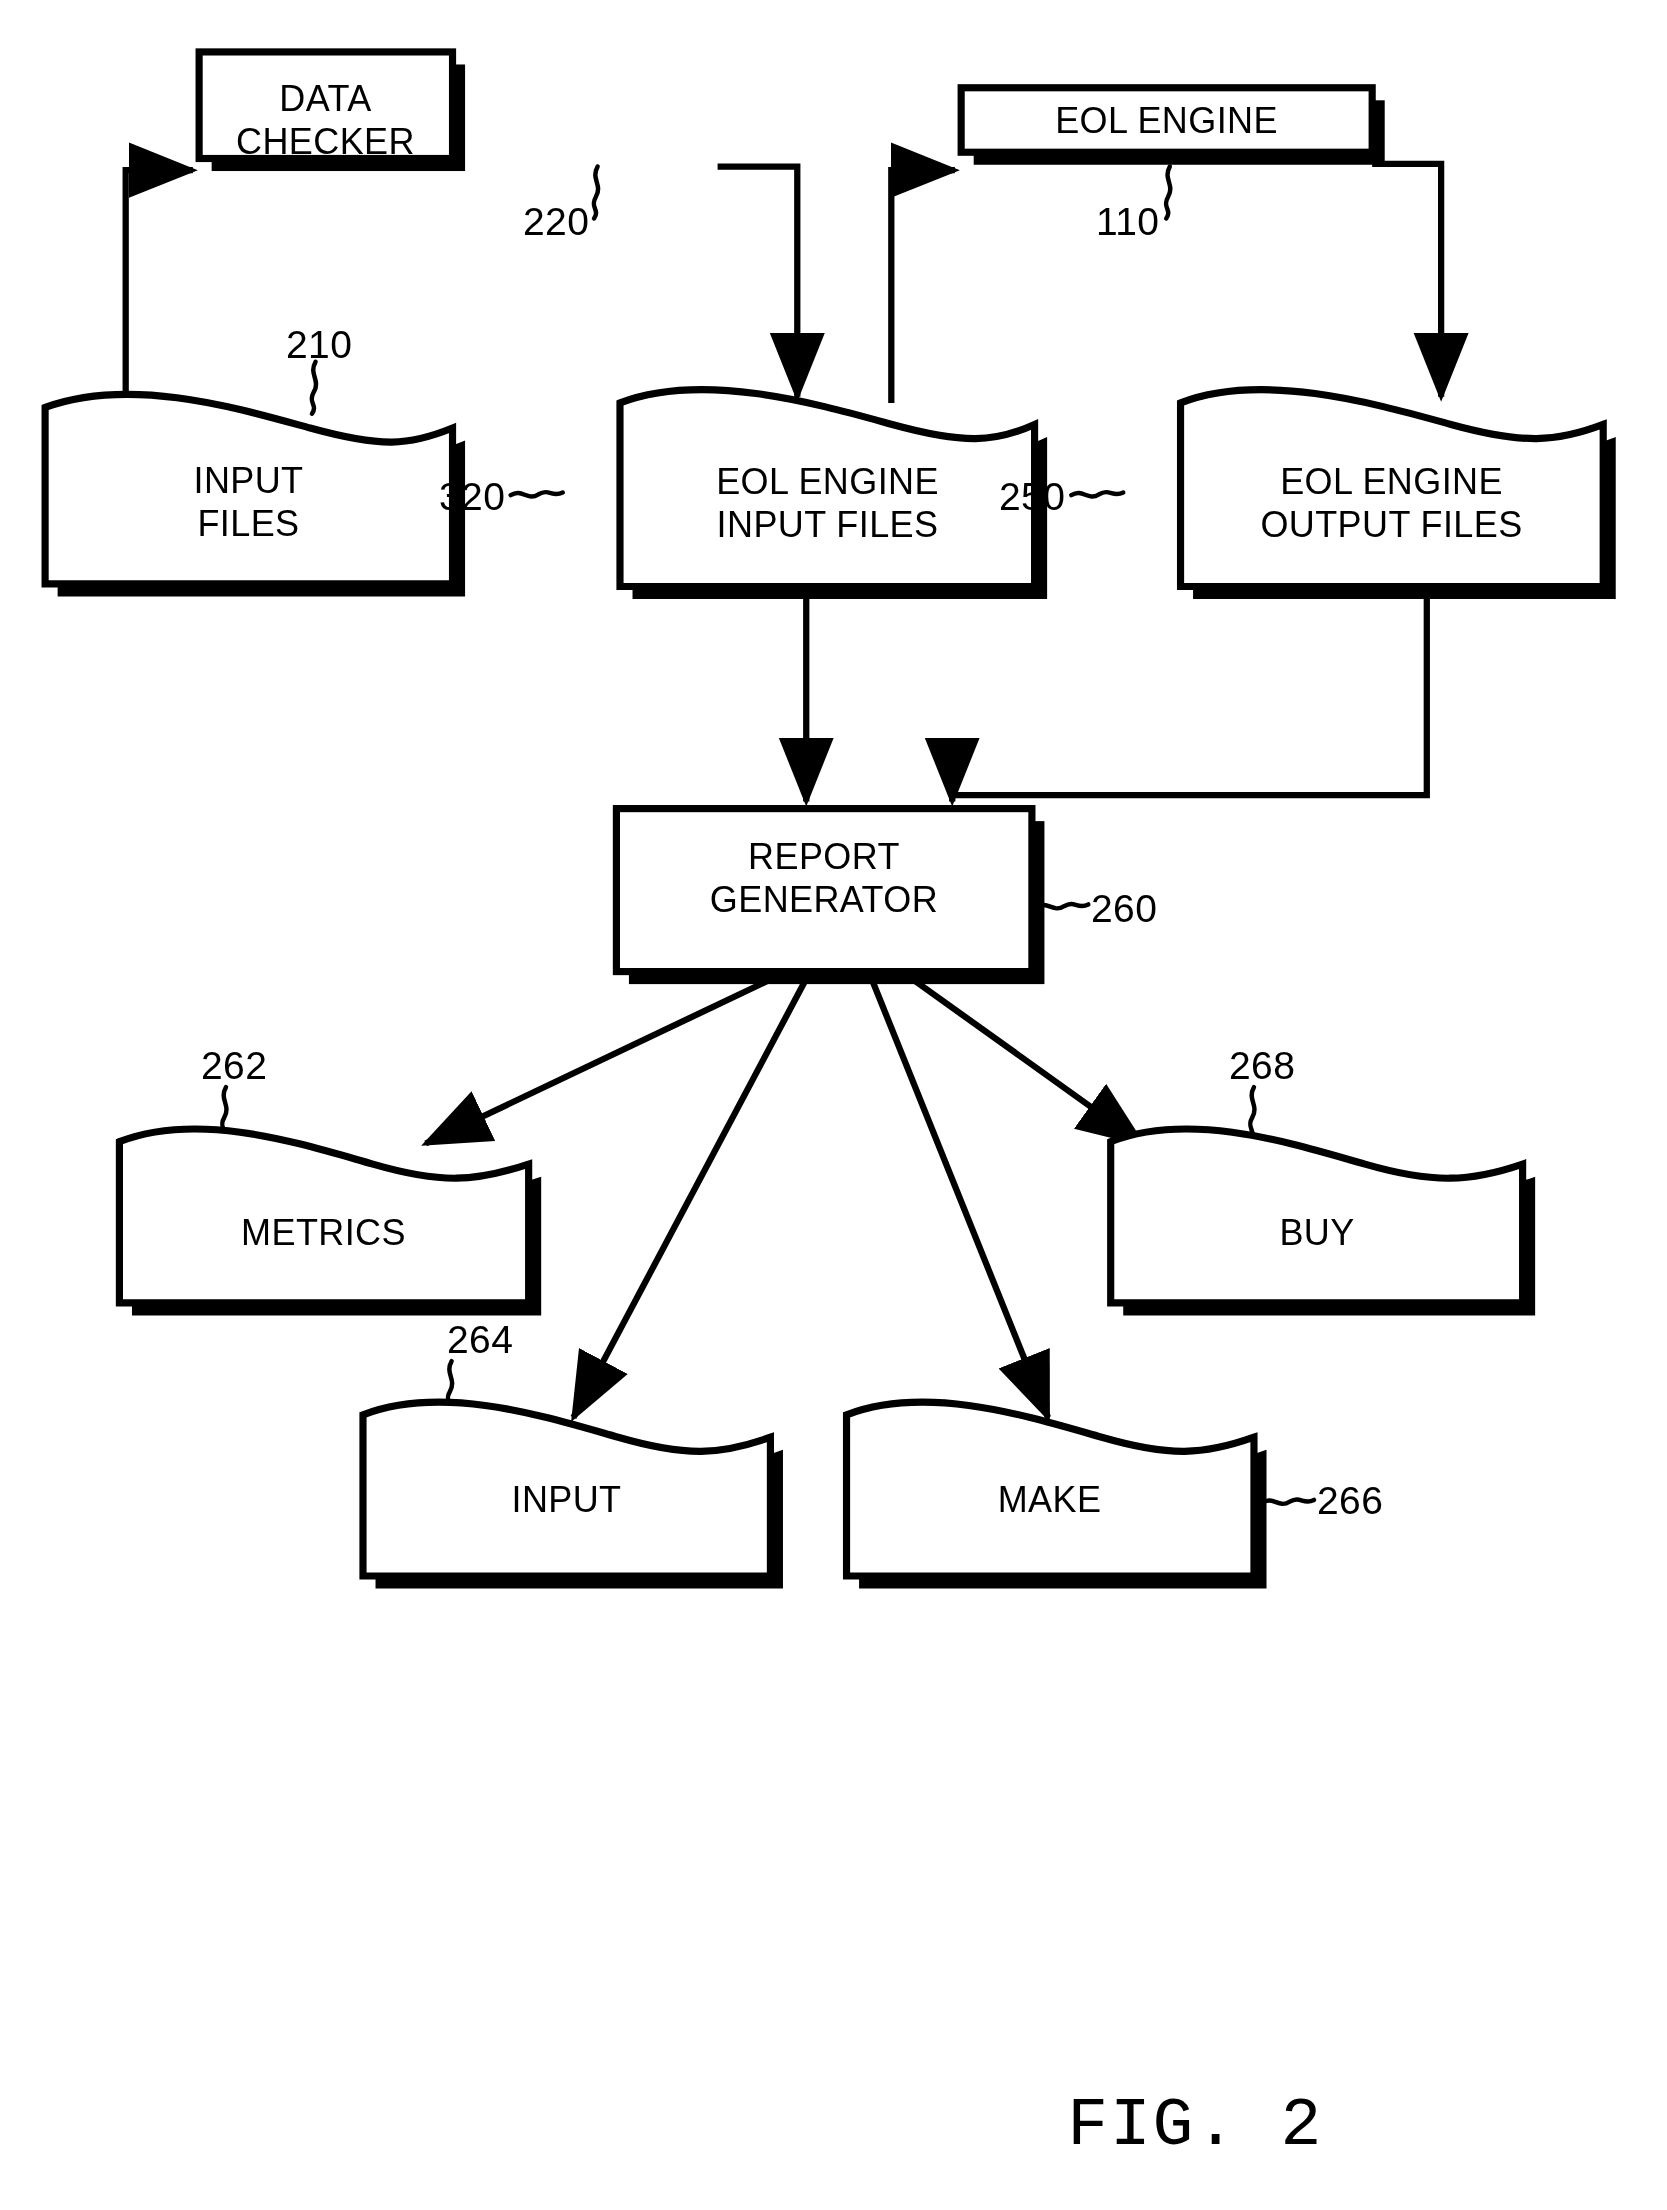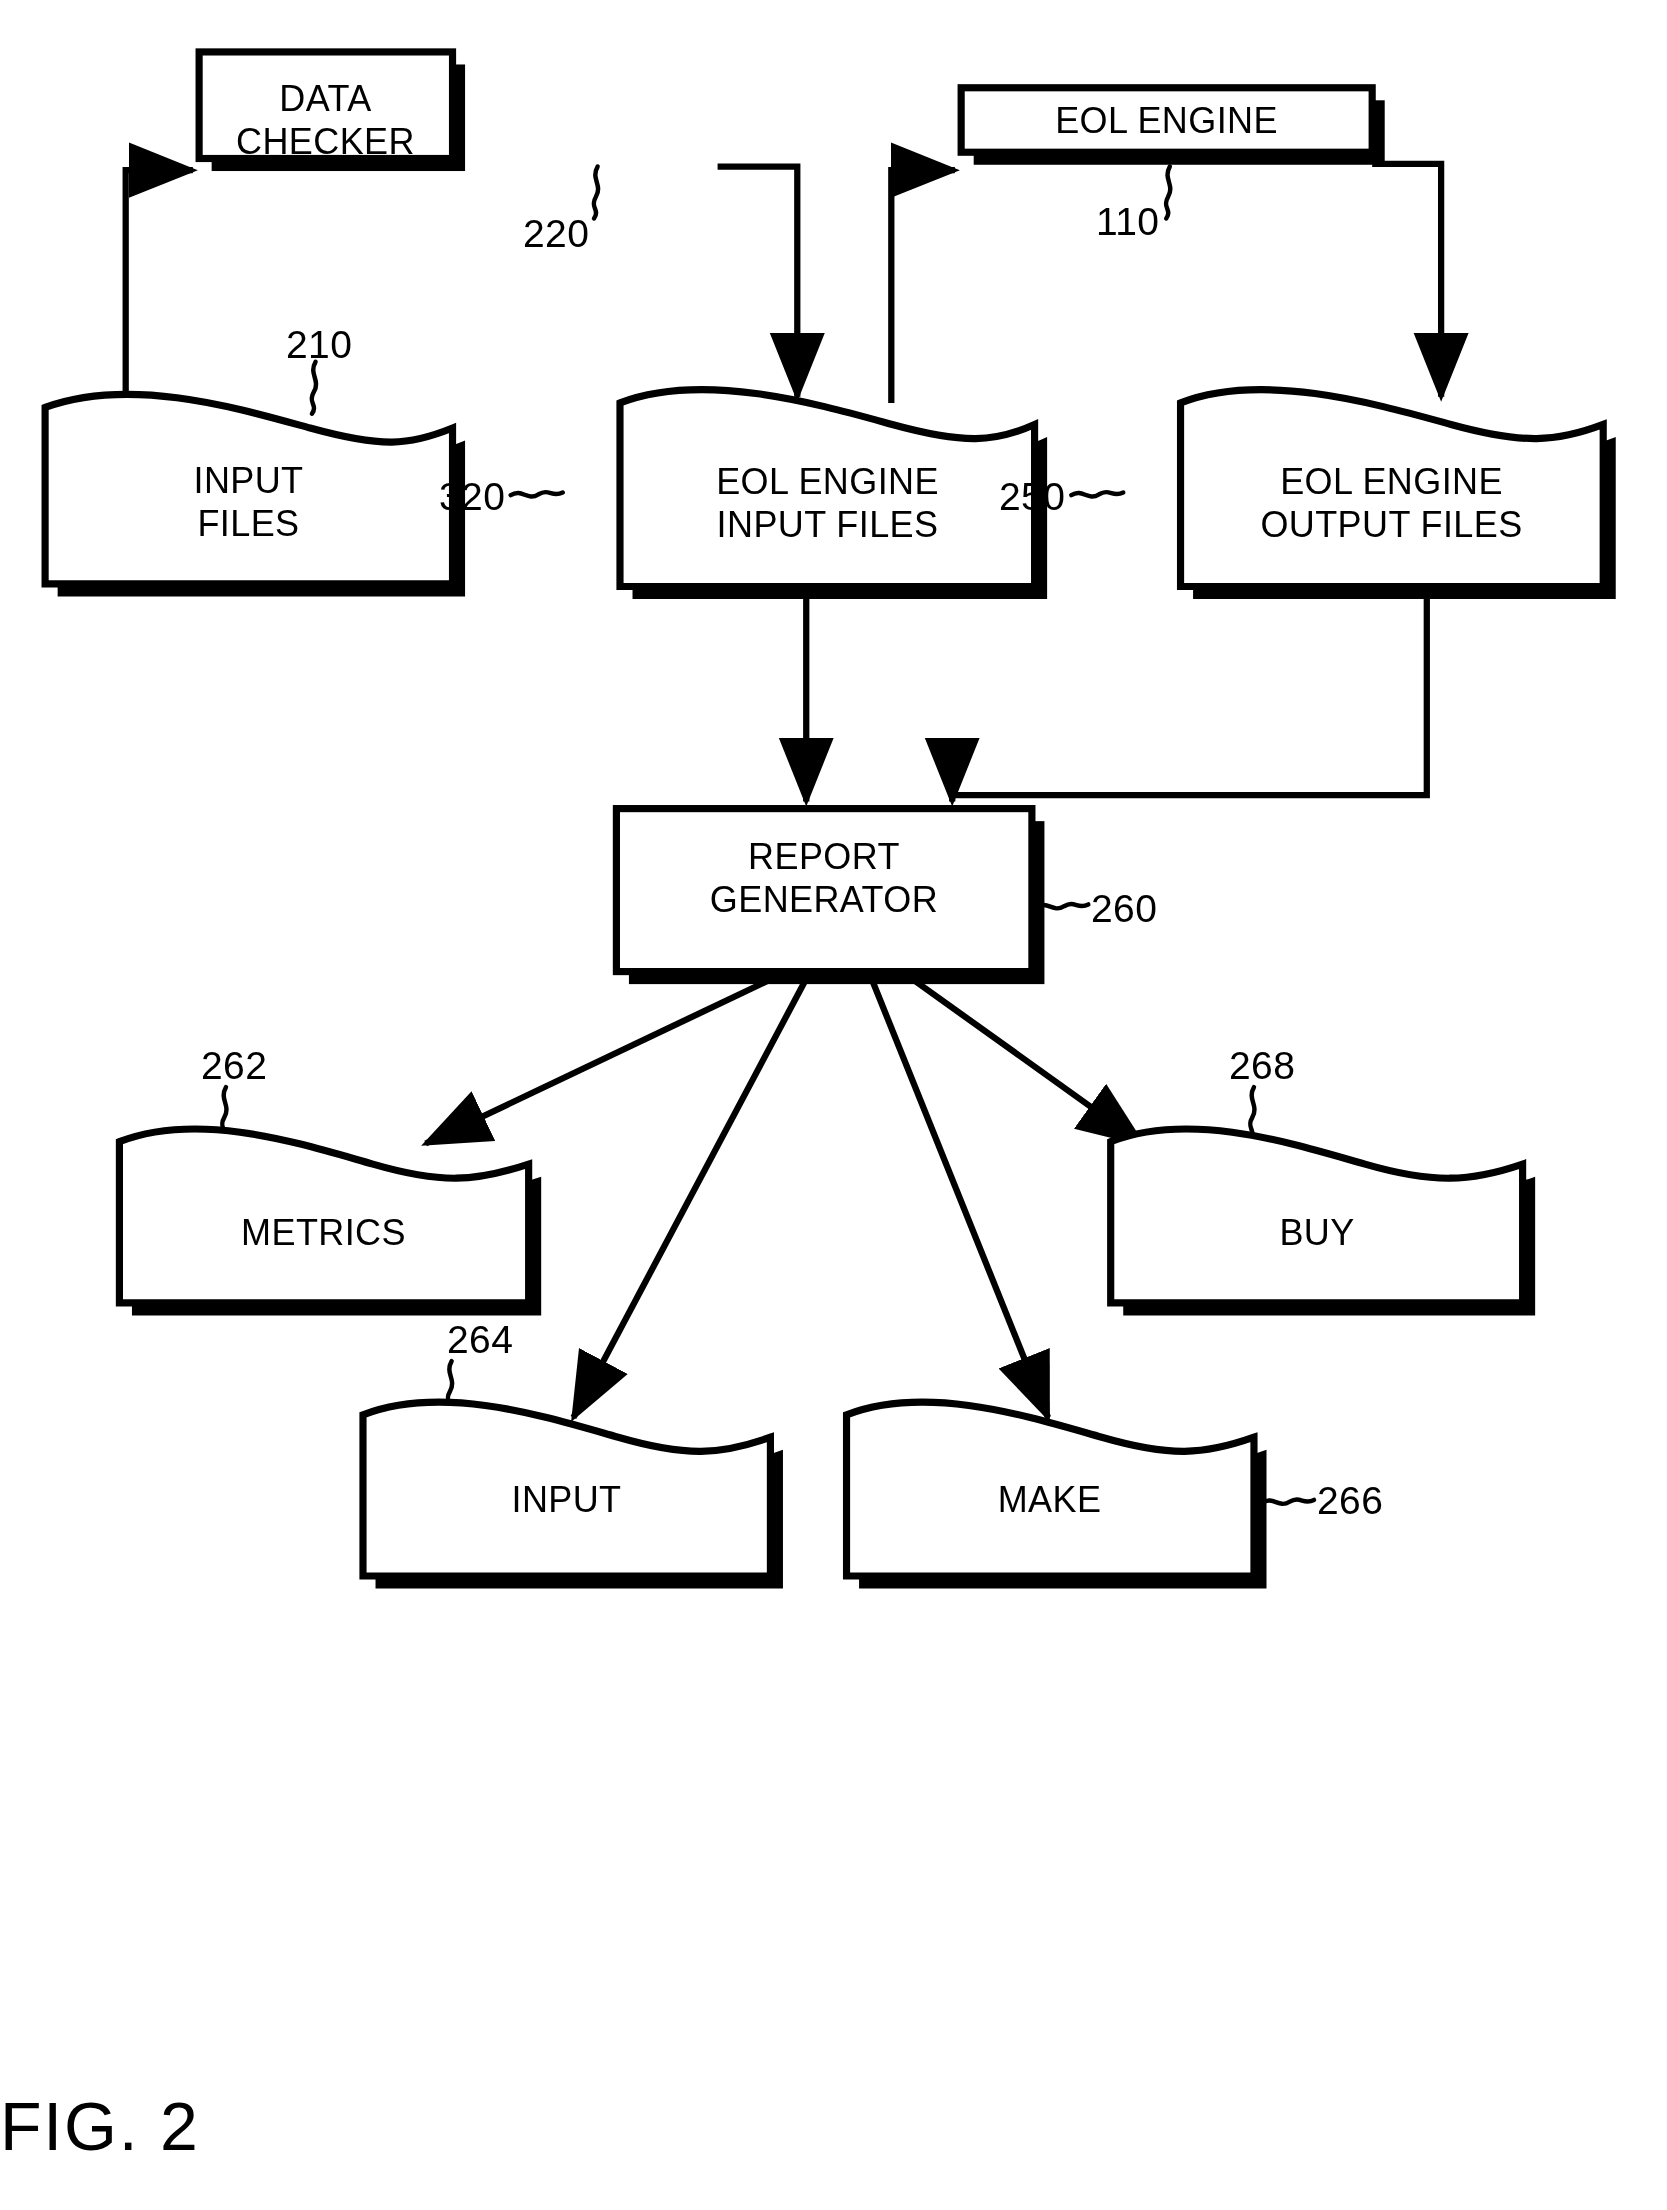--- a/index.html
+++ b/index.html
@@ -37,22 +37,22 @@
     font-family: "Liberation Sans", sans-serif;
     font-size: 39px;
     line-height: 41px;
     letter-spacing: 0.4px;
   }
   .fig-caption {
     position: absolute;
     left: 0;
     top: 2087px;
     width: 1323px;
-    text-align: left;
-    font-family: Liberation Sans, sans-serif;
+    text-align: right;
+    font-family: Liberation Mono, monospace;
     font-size: 68px;
     letter-spacing: 1.8px;
     color: #000;
   }
 </style>
 </head>
 <body>
 
 <svg id="figure" viewBox="0 0 1862 2468" xmlns="http://www.w3.org/2000/svg">
   <defs>
@@ -144,21 +144,21 @@
 GENERATOR</div>
 
 <div class="node-label" style="left:119px; top:1211px; width:409px;">METRICS</div>
 
 <div class="node-label" style="left:363px; top:1478px; width:407px;">INPUT</div>
 
 <div class="node-label" style="left:846px; top:1478px; width:407px;text-align:center;">MAKE</div>
 
 <div class="node-label" style="left:1111px; top:1211px; width:412px;">BUY</div>
 
-<div class="ref-label" style="left:523px; top:201px;margin-top:12px;">220</div>
+<div class="ref-label" style="left:523px; top:201px;">220</div>
 
 <div class="ref-label" style="left:1096px; top:201px;">110</div>
 
 <div class="ref-label" style="left:286px; top:324px;">210</div>
 
 <div class="ref-label" style="left:439px; top:476px;">320</div>
 
 <div class="ref-label" style="left:999px; top:476px;">250</div>
 
 <div class="ref-label" style="left:1091px; top:888px;">260</div>

